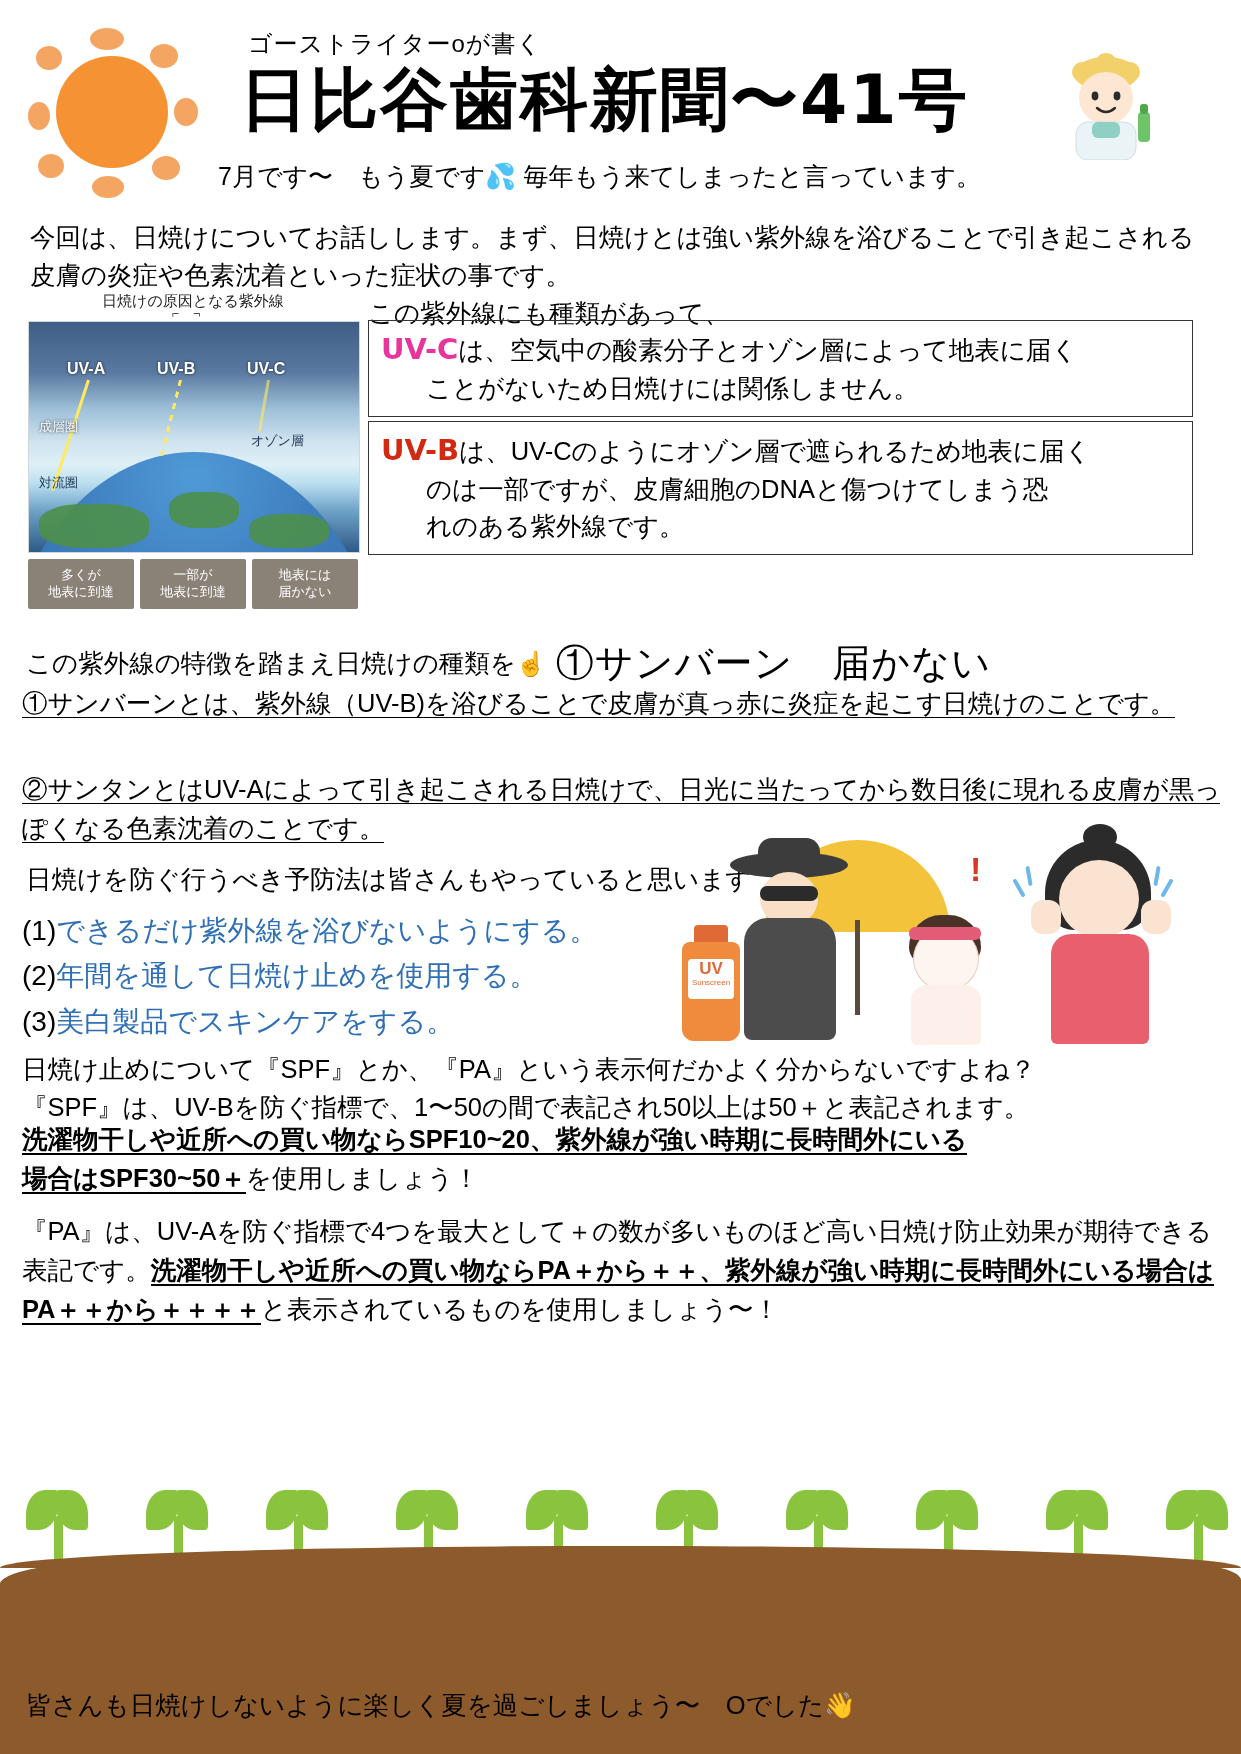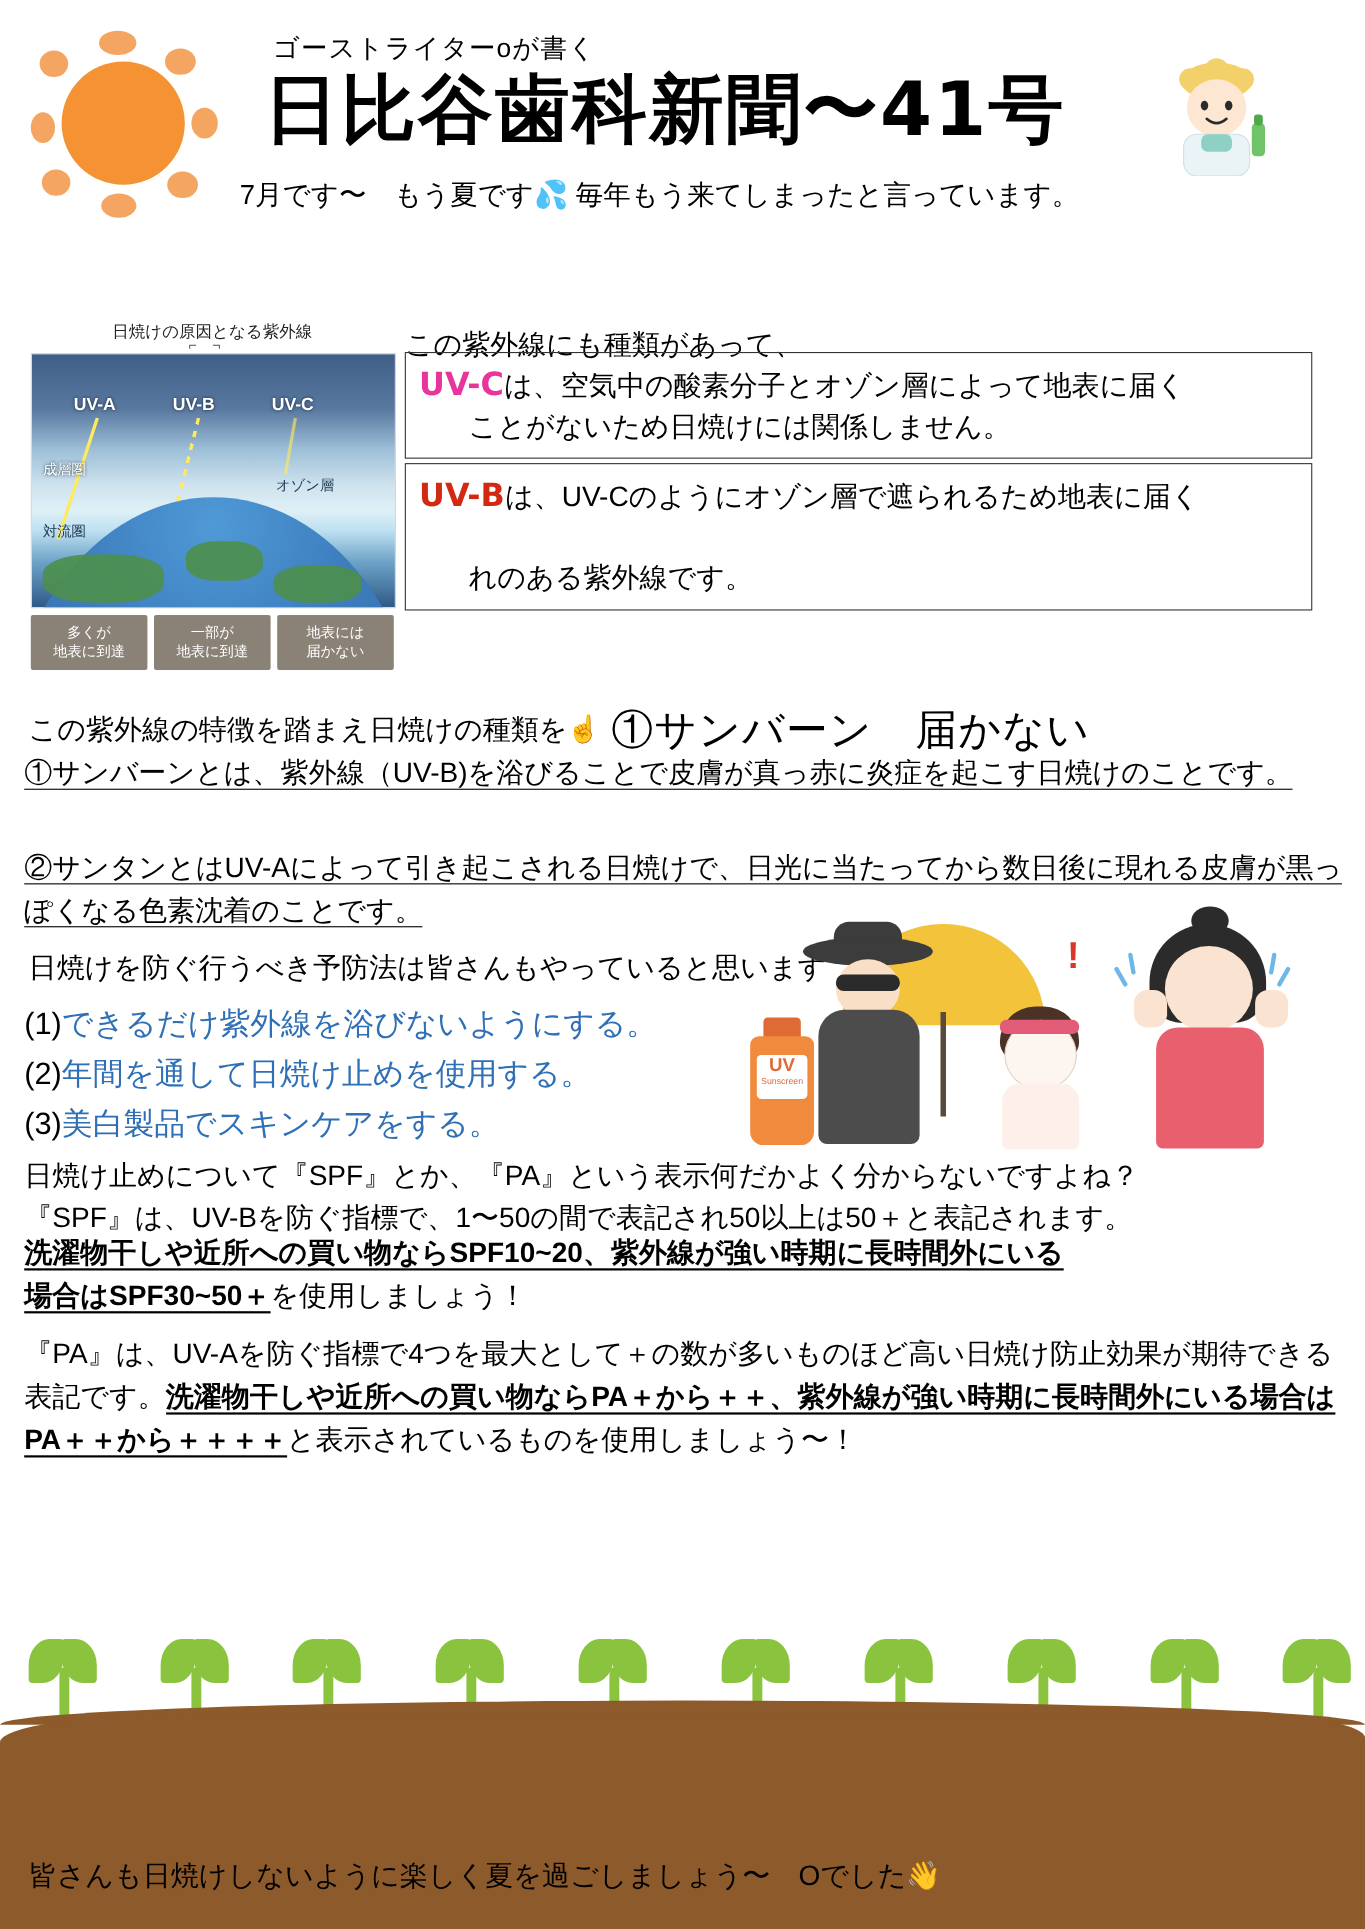--- a/index.html
+++ b/index.html
@@ -535,20 +535,21 @@
         <rect x="26" y="70" width="60" height="38" rx="12" fill="#eaf3f6" stroke="#cfe0e6"></rect>
         <rect x="42" y="70" width="28" height="16" rx="6" fill="#8fd0c4"></rect>
         <rect x="88" y="60" width="12" height="30" rx="4" fill="#6fc46a"></rect>
         <rect x="90" y="52" width="8" height="10" rx="3" fill="#4fa84b"></rect>
       </svg>
     </div>
 
     <div class="lead">7月です〜　もう夏です💦 毎年もう来てしまったと言っています。</div>
   </div>
 
+  <div class="intro para">今回は、日焼けについてお話しします。まず、日焼けとは強い紫外線を浴びることで引き起こされる皮膚の炎症や色素沈着といった症状の事です。</div>
 
   <div class="uv-figure">
     <div class="uv-caption-top">
       <span>日焼けの原因となる紫外線</span>
       <span class="brace">⌐¬</span>
     </div>
     <div class="uv-img">
       <div class="earth">
         <div class="land" style="left:40px;top:52px;width:110px;height:44px;"></div>
         <div class="land" style="left:170px;top:40px;width:70px;height:36px;"></div>
@@ -578,21 +579,21 @@
 
   <div class="uv-intro">この紫外線にも種類があって、</div>
 
   <div class="uv-rows">
     <div class="uv-row">
       <span class="tag tag-c">UV-C</span><span>は、空気中の酸素分子とオゾン層によって地表に届く</span><br>
       <span class="indent">ことがないため日焼けには関係しません。</span>
     </div>
     <div class="uv-row">
       <span class="tag tag-b">UV-B</span><span>は、UV-Cのようにオゾン層で遮られるため地表に届く</span><br>
-      <br>
+      <span class="indent">のは一部ですが、皮膚細胞のDNAと傷つけてしまう恐</span><br>
       <span class="indent">れのある紫外線です。</span>
     </div>
   </div>
 
   <div class="types-line">
     <span>この紫外線の特徴を踏まえ日焼けの種類を</span>
     <span class="finger">☝</span>
     <span class="types-big">①サンバーン　届かない</span>
   </div>
 

